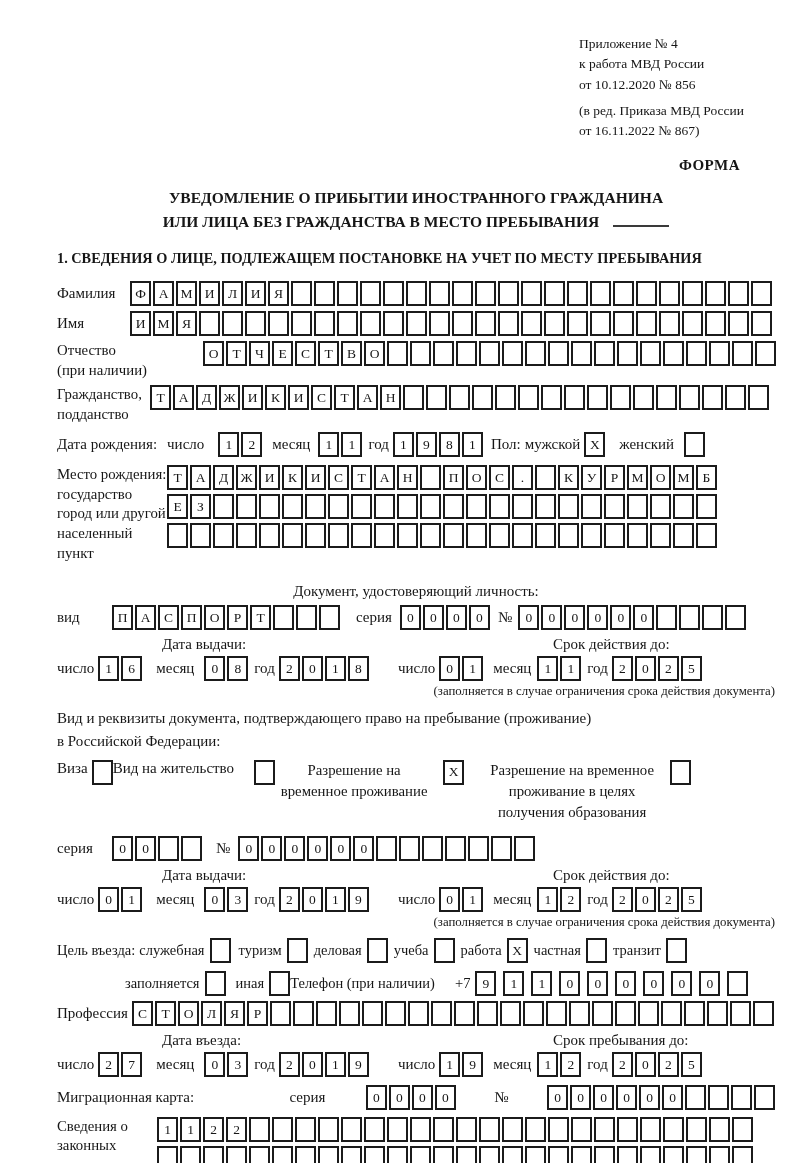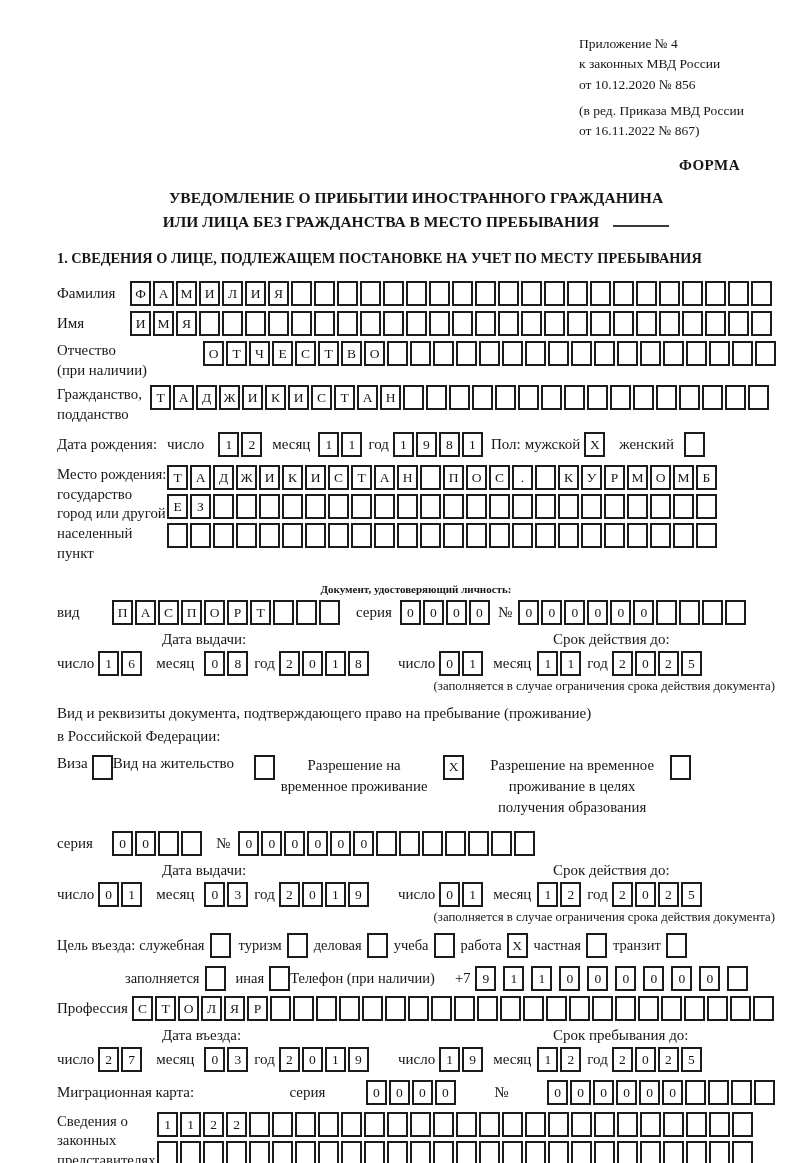--- a/index.html
+++ b/index.html
@@ -21,21 +21,21 @@
   .cell{box-sizing:border-box;flex:0 0 21px;width:21px;height:25px;border:2px solid #1b1b1b;
         display:inline-flex;align-items:center;justify-content:center;
         font-size:13.5px;background:#fff;line-height:1;}
   .lbl{white-space:nowrap;}
   .lblblock{line-height:1.32;font-size:14.8px;}
   .w73{flex:0 0 73px;}  .w93{flex:0 0 93px;} .w110{flex:0 0 110px;}
   .w146{flex:0 0 146px;} .w100{flex:0 0 100px;}
   .ml4{margin-left:4px;} .ml6{margin-left:6px;} .ml8{margin-left:8px;} .ml10{margin-left:10px;}
   .ml14{margin-left:14px;} .ml16{margin-left:16px;} .ml20{margin-left:20px;} .ml24{}
   .cellcol{display:flex;flex-direction:column;gap:4px;}
-  .ctr{text-align:center;font-weight:bold;font-size:11px;margin:20px 0 3px;}
+  .ctr{text-align:center;font-weight:normal;font-size:15px;margin:20px 0 3px;}
   .twocol{display:flex;margin:6px 0 2px;}
   .col-l{flex:0 0 341px;}
   .col-r{flex:1;}
   .date-head{font-size:15px;margin-bottom:3px;}
   .dh-l{padding-left:105px;}
   .dh-r{padding-left:155px;}
   .date-row{display:flex;align-items:center;}
   .note{font-size:12.8px;margin-top:3px;text-align:right;white-space:nowrap;}
   .para{margin:8px 0 2px;line-height:1.55;}
   .rvp{display:flex;align-items:flex-start;margin:6px 0 12px;}
@@ -43,21 +43,21 @@
   .w152{flex:0 0 158px;} .w176{flex:0 0 176px;}
   .purpose{display:flex;align-items:center;font-size:14.5px;margin:8px 0 4px;}
   .purpose .cell{margin-left:5px;}
   .p2{margin-left:68px;}
 </style>
 </head>
 <body>
 
 <div class="hdr">
   <div>Приложение № 4</div>
-  <div>к законных МВД России</div>
+  <div>к работа МВД России</div>
   <div>от 10.12.2020 № 856</div>
   <div class="gap">(в ред. Приказа МВД России</div>
   <div>от 16.11.2022 № 867)</div>
 </div>
 
 <div class="forma">ФОРМА</div>
 
 <div class="title">
   <div>УВЕДОМЛЕНИЕ О ПРИБЫТИИ ИНОСТРАННОГО ГРАЖДАНИНА</div>
   <div>

